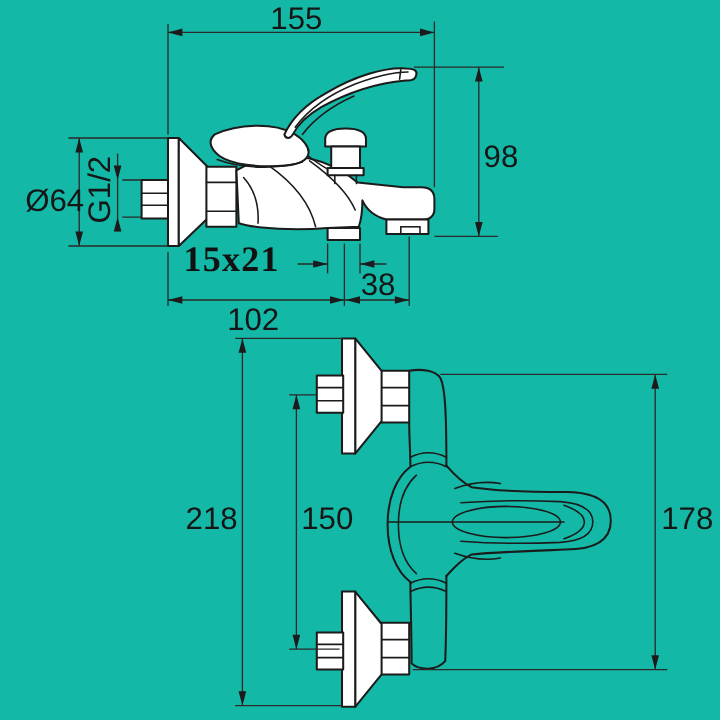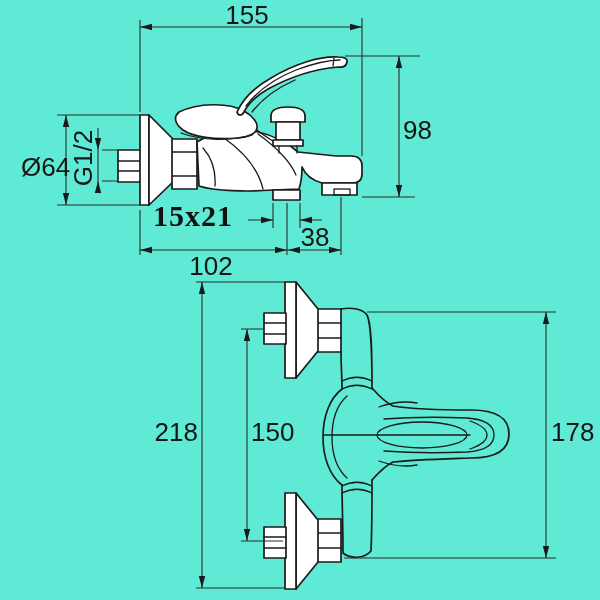--- a/index.html
+++ b/index.html
@@ -1,16 +1,16 @@
 <!DOCTYPE html>
 <html><head>
 <meta charset="utf-8">
 <style>
   html,body{margin:0;padding:0;background:#ffffff;}
-  .stage{width:600px;height:600px;background:#5eead4;position:relative;overflow:hidden;}
+  .stage{width:600px;height:600px;background:#14b8a6;position:relative;overflow:hidden;}
   svg{display:block;}
   .outline{fill:none;stroke:#1b1b1b;stroke-width:1.7;stroke-linejoin:round;stroke-linecap:round;}
   .solid{fill:#ffffff;stroke:#1b1b1b;stroke-width:1.7;stroke-linejoin:round;}
   .detail{fill:none;stroke:#1b1b1b;stroke-width:1.3;stroke-linecap:round;}
   .dimline{fill:none;stroke:#2a2a2a;stroke-width:1.1;}
   .arrow{fill:#1b1b1b;stroke:none;}
   .dim{font-family:"Liberation Sans","DejaVu Sans",sans-serif;font-size:26px;fill:#161616;}
   .dimbold{font-family:"Liberation Serif","DejaVu Serif",serif;font-weight:bold;font-size:30px;letter-spacing:1px;fill:#111;}
 </style>
 </head>

